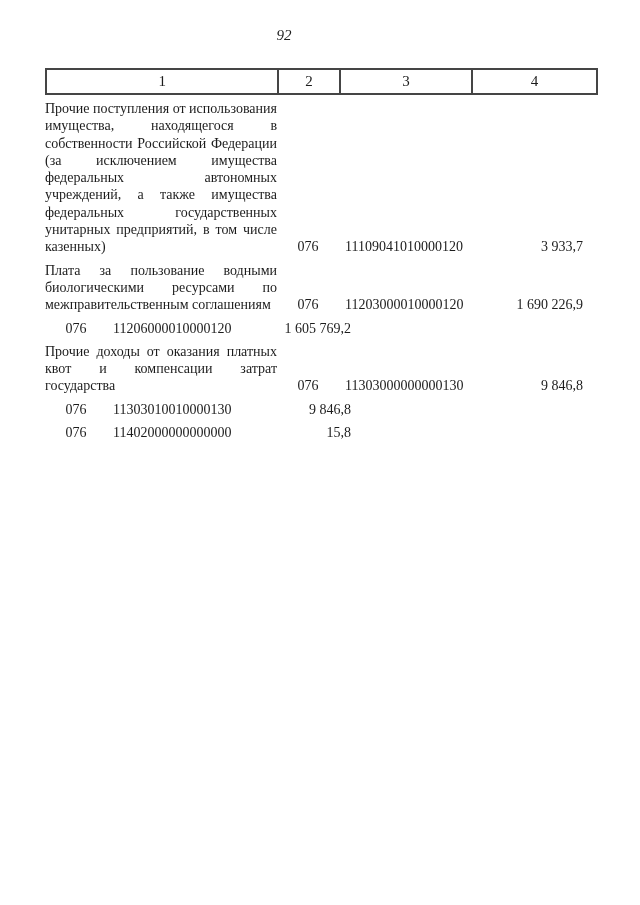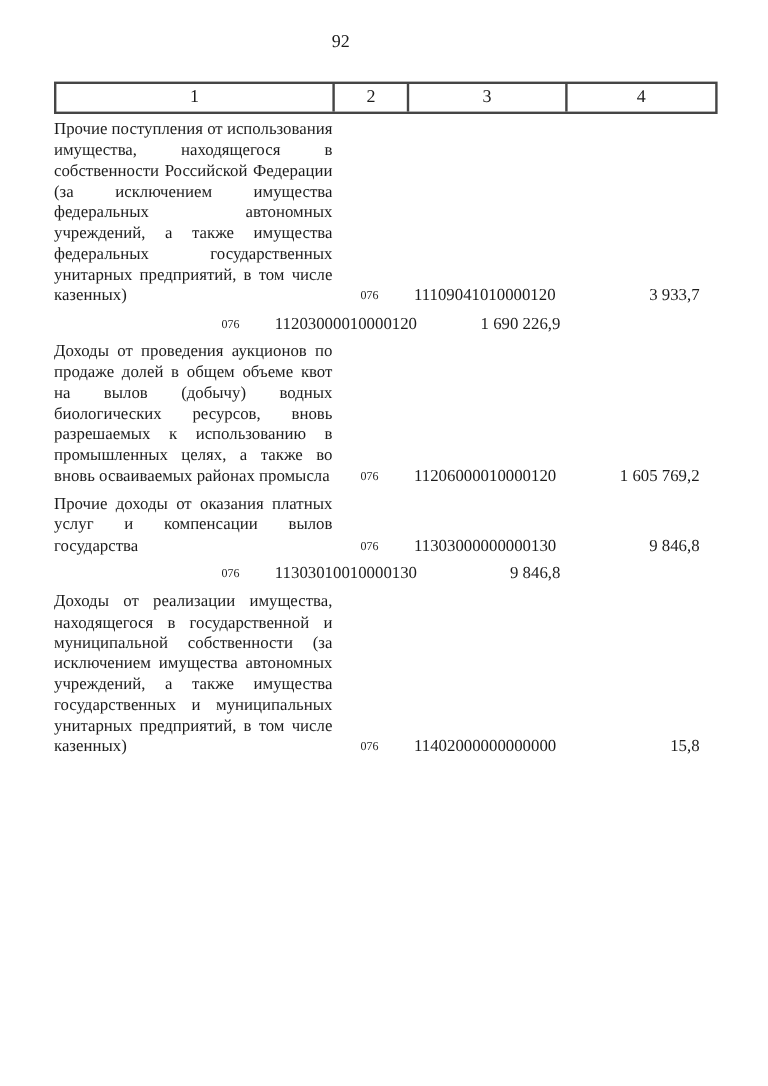--- a/index.html
+++ b/index.html
@@ -16,20 +16,21 @@
     color: #1c1c1c;
     overflow: hidden;
   }
   .page-number {
     position: absolute;
     top: 27px;
     left: 0;
     width: 568px;
     text-align: center;
     font-size: 15px;
+    font-style: italic;
   }
   .doc-table {
     position: absolute;
     top: 68px;
     left: 45px;
     width: 553px;
   }
   .thead {
     display: flex;
     box-sizing: border-box;
@@ -45,33 +46,32 @@
   .th + .th { border-left: 2px solid #454545; }
   .w1 { width: 232px; }
   .w2 { width: 62px; }
   .w3 { width: 133px; }
   .w4 { width: 126px; }
   .tbody { margin-top: 5px; }
   .row {
     display: flex;
     align-items: flex-end;
     margin-bottom: 6px;
-    justify-content: center;
   }
   .c1 {
     box-sizing: border-box;
     width: 232px;
     font-size: 14px;
     line-height: 17.3px;
     text-align: justify;
   }
   .c2 {
     box-sizing: border-box;
     width: 62px;
-    font-size: 10px;
+    font-size: 14px;
     line-height: 17.3px;
     text-align: center;
   }
   .c3 {
     box-sizing: border-box;
     width: 133px;
     padding-left: 6px;
     font-size: 14px;
     line-height: 17.3px;
     text-align: left;
@@ -104,47 +104,46 @@
     <div class="tbody">
 
       <div class="row">
         <div class="c1">Прочие поступления от использования имущества, находящегося в собственности Российской Федерации (за исключением имущества федеральных автономных учреждений, а также имущества федеральных государственных унитарных предприятий, в том числе казенных)</div>
         <div class="c2">076</div>
         <div class="c3">11109041010000120</div>
         <div class="c4">3 933,7</div>
       </div>
 
       <div class="row">
+        <div class="c1">Плата за пользование водными биологическими ресурсами по межправительственным соглашениям</div>
         <div class="c2">076</div>
         <div class="c3">11203000010000120</div>
         <div class="c4">1 690 226,9</div>
       </div>
 
       <div class="row">
-        <div class="c1">Доходы от проведения аукционов по продаже долей в общем объеме квот на вылов (добычу) водных биологических ресурсов, вновь разрешаемых к использованию в промышленных целях, а также во вновь осваиваемых районах промысла</div>
         <div class="c2">076</div>
         <div class="c3">11206000010000120</div>
         <div class="c4">1 605 769,2</div>
       </div>
 
       <div class="row">
-        <div class="c1">Прочие доходы от оказания платных услуг и компенсации вылов государства</div>
+        <div class="c1">Прочие доходы от оказания платных квот и компенсации затрат государства</div>
         <div class="c2">076</div>
         <div class="c3">11303000000000130</div>
         <div class="c4">9 846,8</div>
       </div>
 
       <div class="row">
         <div class="c2">076</div>
         <div class="c3">11303010010000130</div>
         <div class="c4">9 846,8</div>
       </div>
 
       <div class="row">
-        <div class="c1">Доходы от реализации имущества, находящегося в государственной и муниципальной собственности (за исключением имущества автономных учреждений, а также имущества государственных и муниципальных унитарных предприятий, в том числе казенных)</div>
         <div class="c2">076</div>
         <div class="c3">11402000000000000</div>
         <div class="c4">15,8</div>
       </div>
 
     </div>
   </div>
 </div>
 
 </body></html>

